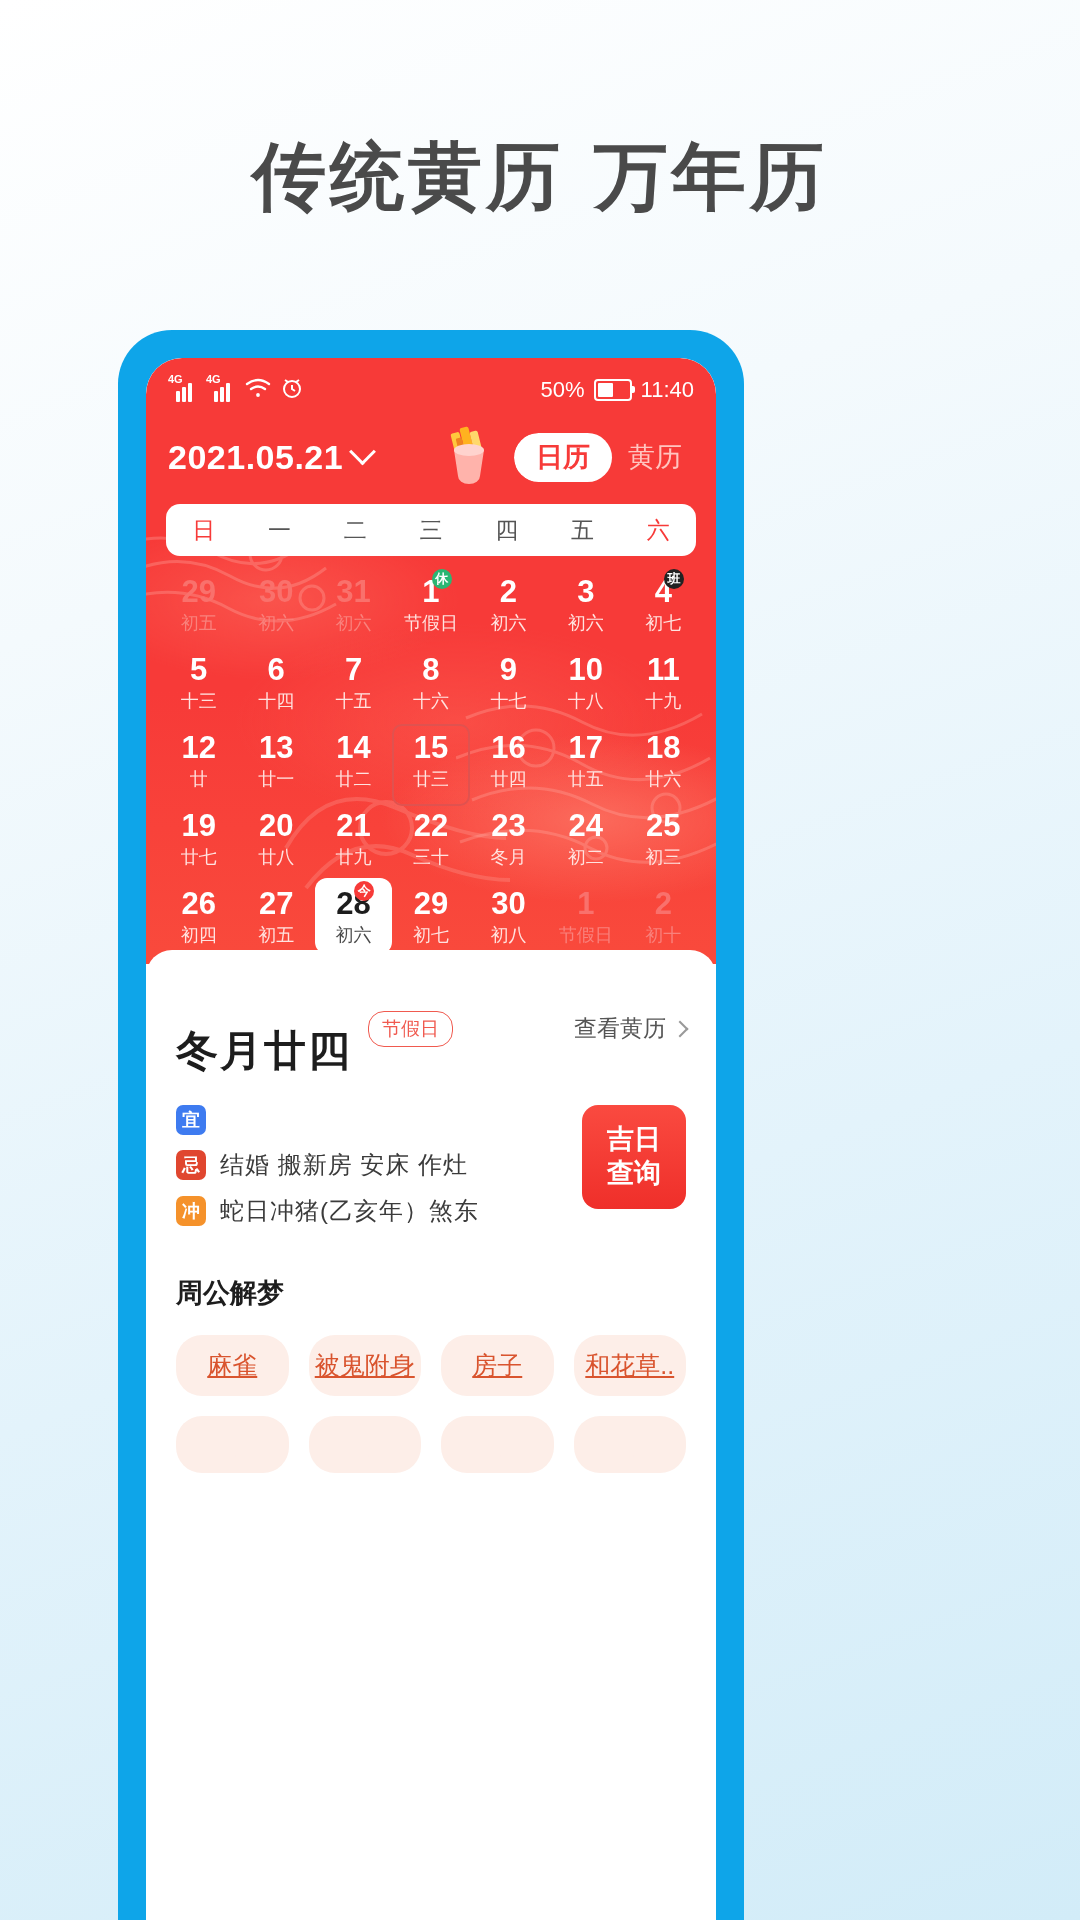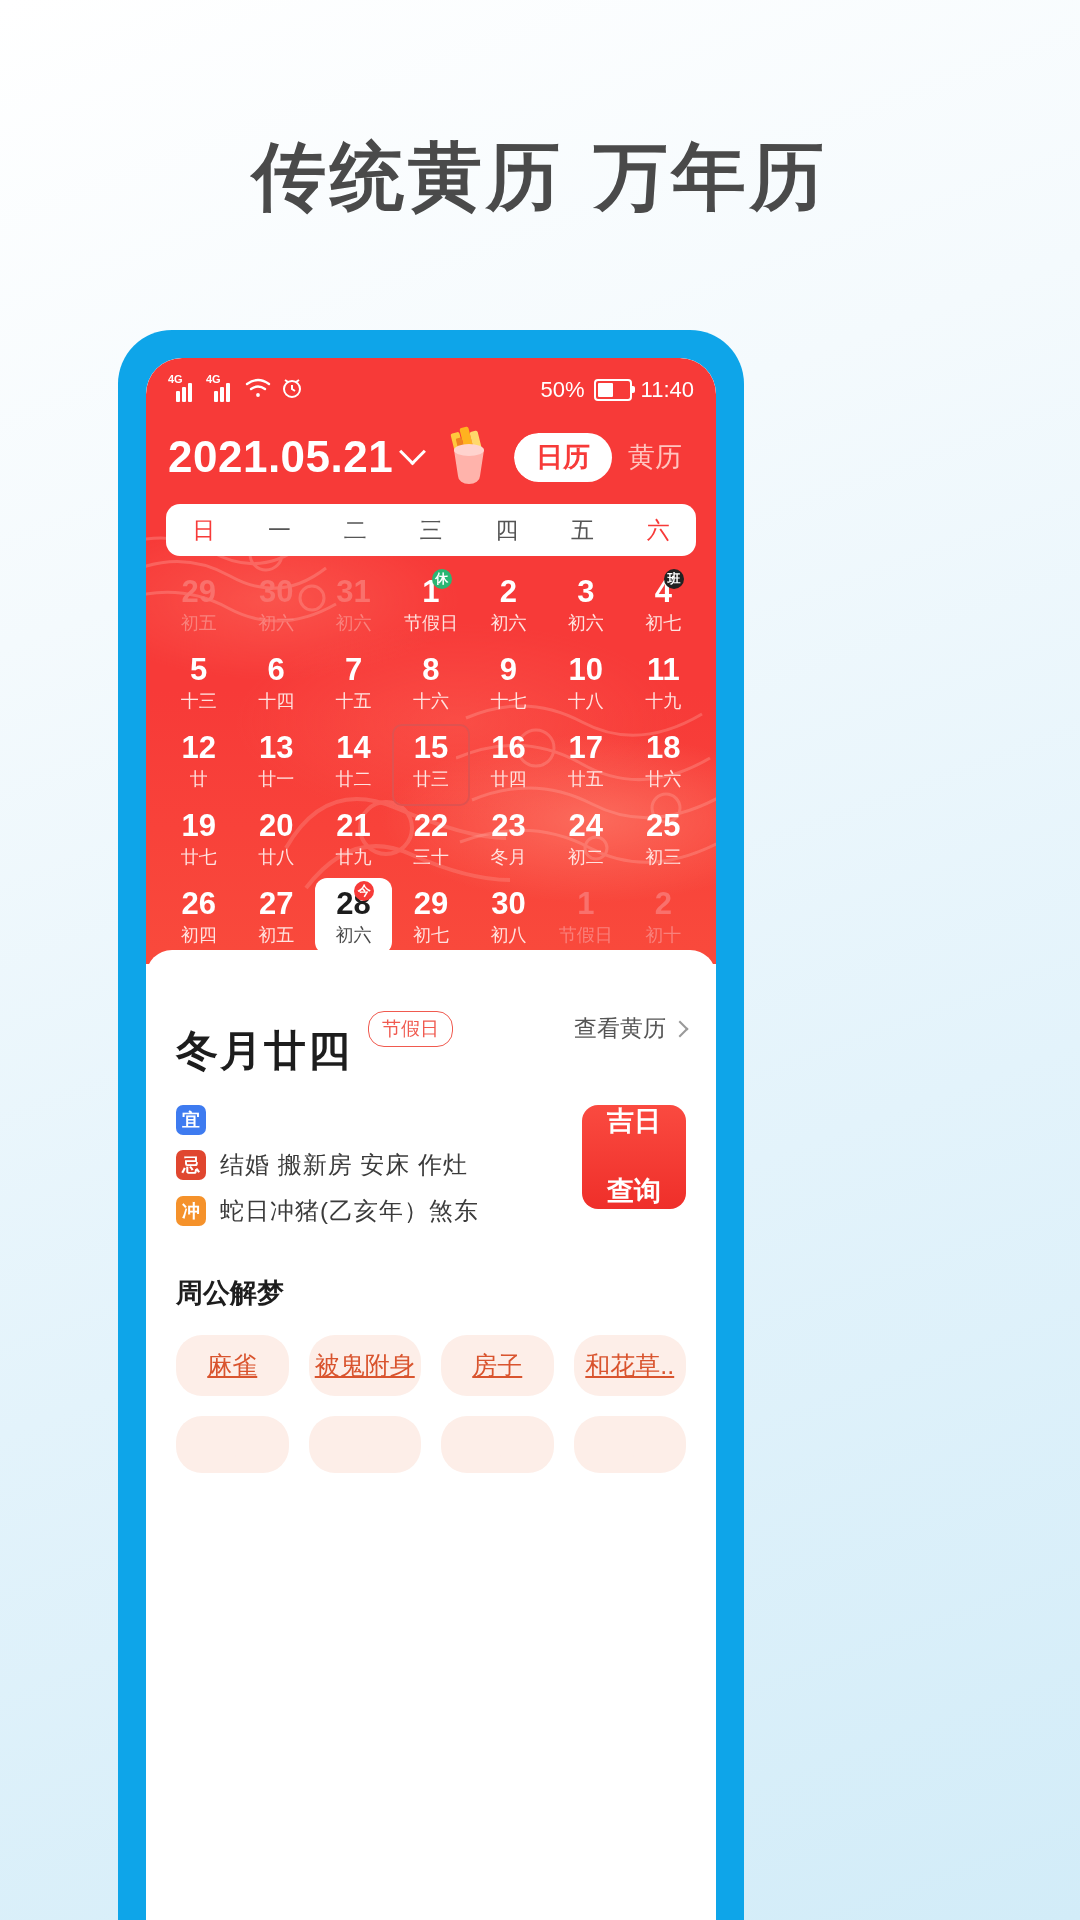--- a/index.html
+++ b/index.html
@@ -73,21 +73,21 @@
   .battery::after{content:"";position:absolute;right:-5px;top:5px;width:3px;height:7px;background:#fff;border-radius:0 2px 2px 0;}
   .battery i{position:absolute;left:2px;top:2px;bottom:2px;width:45%;background:#fff;border-radius:1px;}
   
   .cal-header{
     position:relative;z-index:5;
     display:flex;align-items:center;
     padding:14px 22px 8px 22px;
     height:62px;
   }
   .date-title{
-    color:#fff;font-size:44px;font-weight:600;letter-spacing:.5px;
+    color:#fff;font-size:34px;font-weight:600;letter-spacing:.5px;
     display:flex;align-items:center;gap:10px;
   }
   .chev{display:inline-block;width:16px;height:16px;border-right:3px solid #fff;border-bottom:3px solid #fff;transform:rotate(45deg) translate(-4px,-4px);}
   .fortune-icon{margin-left:auto;margin-right:14px;}
   .seg{
     display:flex;align-items:center;
     border-radius:26px;overflow:hidden;
   }
   .seg .pill{
     background:#fff;color:#f73a38;font-size:27px;font-weight:700;
@@ -163,21 +163,21 @@
     margin-right:14px;flex:none;
   }
   .sq.yi{background:#3e7bf0;}
   .sq.ji{background:#e0462f;}
   .sq.chong{background:#f5922b;}
   .yji-txt{font-size:24px;color:#3b3b3b;letter-spacing:1px;}
   .lucky-btn{
     flex:none;width:104px;height:104px;border-radius:16px;
     background:linear-gradient(180deg,#fa4a40,#ef2f2a);
     color:#fff;font-size:27px;font-weight:700;
-    display:flex;flex-direction:column;align-items:center;justify-content:space-between;
+    display:flex;flex-direction:column;align-items:center;justify-content:center;
     line-height:1.25;margin-left:18px;
   }
   .ad-slot{
     margin:30px 0 0 0;background:#f3f3f3;border-radius:16px;
     height:92px;display:flex;align-items:center;justify-content:center;
     color:#9b9b9b;font-size:23px;letter-spacing:1px;
   }
   .sec-title{margin-top:34px;font-size:27px;font-weight:700;color:#1d1d1d;}
   .tags{display:flex;gap:20px;margin-top:24px;flex-wrap:nowrap;}
   .tag{

